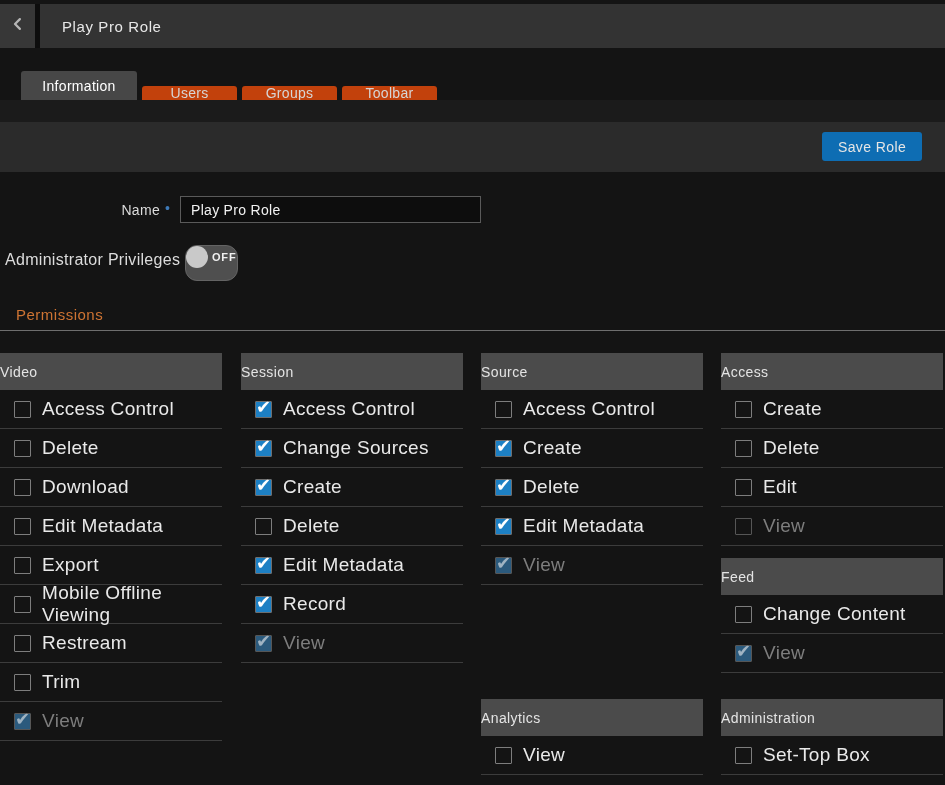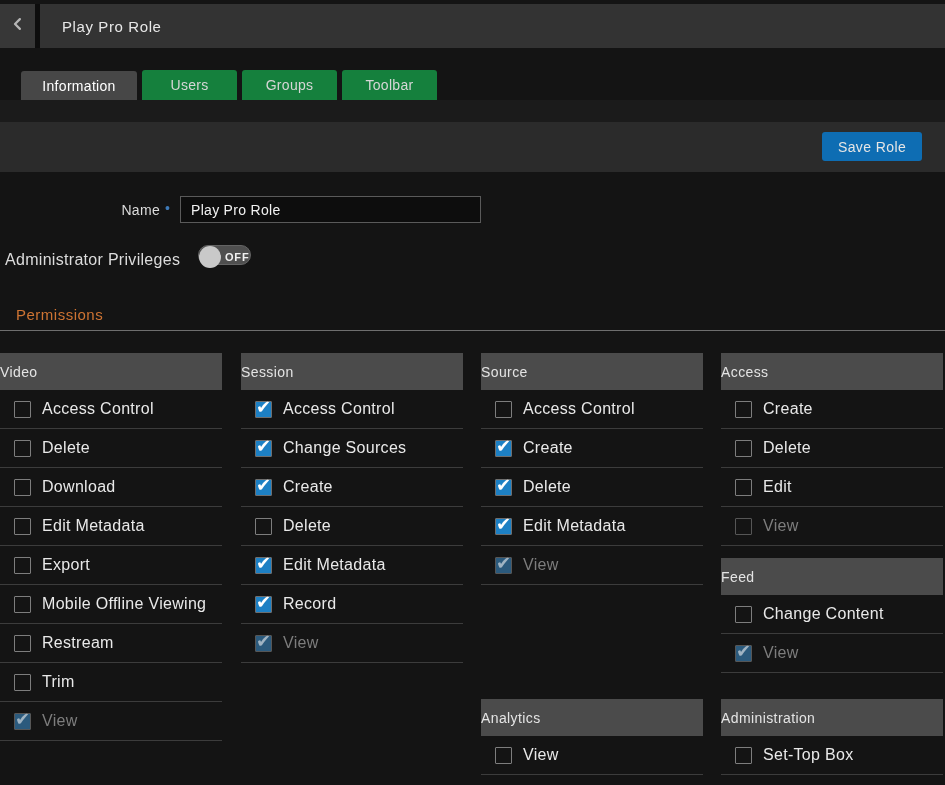--- a/index.html
+++ b/index.html
@@ -25,21 +25,21 @@
     display: flex; align-items: center; padding-left: 22px;
     font-size: 15px; color: #e8e8e8; letter-spacing: 0.6px;
   }
 
   
   .tabs {
     position: absolute; top: 71px; left: 21px; height: 29px;
     display: flex; align-items: flex-end; gap: 5px;
   }
   .tab {
-    height: 30px; min-width: 95px; background: #15803d; color: #d6d6d6;
+    height: 14px; min-width: 95px; background: #c2410c; color: #d6d6d6;
     display: flex; align-items: center; justify-content: center;
     font-size: 14px; border-radius: 3px 3px 0 0; cursor: pointer; padding: 0 18px;
   }
   .tab.active { height: 29px; background: #474747; color: #ffffff; min-width: 116px; }
 
   
   .band { position: absolute; top: 100px; left: 0; right: 0; height: 22px; background: #1b1b1b; }
   .action-bar { position: absolute; top: 122px; left: 0; right: 0; height: 50px; background: #2b2b2b; }
   .save-btn {
     position: absolute; right: 23px; top: 10px; width: 100px; height: 29px;
@@ -50,21 +50,21 @@
   
   .name-label { position: absolute; left: 0; top: 202px; width: 160px; text-align: right; font-size: 14px; color: #dcdcdc; }
   .req-dot { position: absolute; left: 165px; top: 200px; color: #3e7ab8; font-size: 14px; }
   .name-input {
     position: absolute; left: 180px; top: 196px; width: 301px; height: 27px;
     background: #0d0d0d; border: 1px solid #5a5a5a; color: #f2f2f2;
     font-size: 14px; font-family: inherit; padding: 0 10px; letter-spacing: 0.3px;
   }
   .admin-label { position: absolute; left: 5px; top: 251px; font-size: 16px; color: #dcdcdc; }
   .toggle {
-    position: absolute; left: 198px; top: 245px; width: 53px; height: 20px;
+    position: absolute; left: 185px; top: 245px; width: 53px; height: 36px;
     background: #4f4f4f; border: 1px solid #646464; border-radius: 12px;
     display: flex; align-items: center; cursor: pointer; text-align: right;
   }
   .toggle-knob {
     width: 22px; height: 22px; border-radius: 50%; background: #c9c9c9;
     position: absolute; left: 0; top: 0;
   }
   .toggle-text {
     position: absolute; left: 26px; top: 5px; font-size: 11px; font-weight: bold;
     color: #f0f0f0; letter-spacing: 0.8px;
@@ -87,21 +87,21 @@
   .gap-lg { margin-top: 114px; }
 
   .row {
     height: 39px; display: flex; align-items: center;
     border-bottom: 1px solid #3c3c3c; cursor: pointer;
   }
   .cb {
     width: 17px; height: 17px; margin: 0 11px 0 14px; flex: none;
     border: 1px solid #7d7d7d; border-radius: 1px; background: transparent; position: relative;
   }
-  .lbl { font-size: 16px; color: #e9e9e9; }
+  .lbl { font-size: 19px; color: #e9e9e9; }
 
   .row.checked .cb { background: #1d80c4; border-color: #6e6e6e; }
   .row.checked .cb::after {
     content: "\2714"; position: absolute; left: 0px; top: -6px;
     font-size: 18px; color: #ffffff; font-family: "DejaVu Sans", sans-serif;
   }
   .row.disabled .lbl { color: #7d7d7d; }
   .row.disabled .cb { border-color: #565656; }
   .row.checked.disabled .cb { background: #2b5a7d; }
   .row.checked.disabled .cb::after { color: #9fb3c2; }

